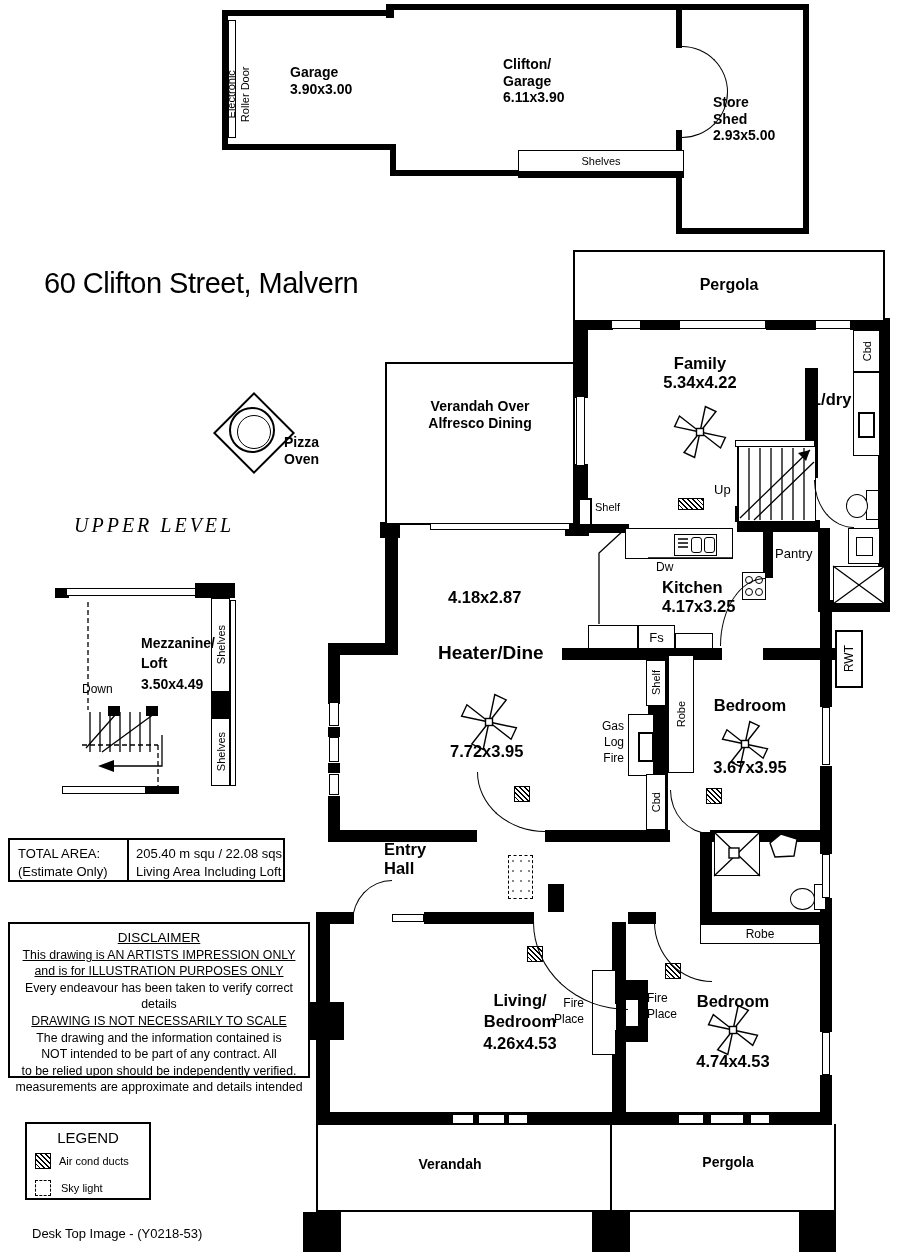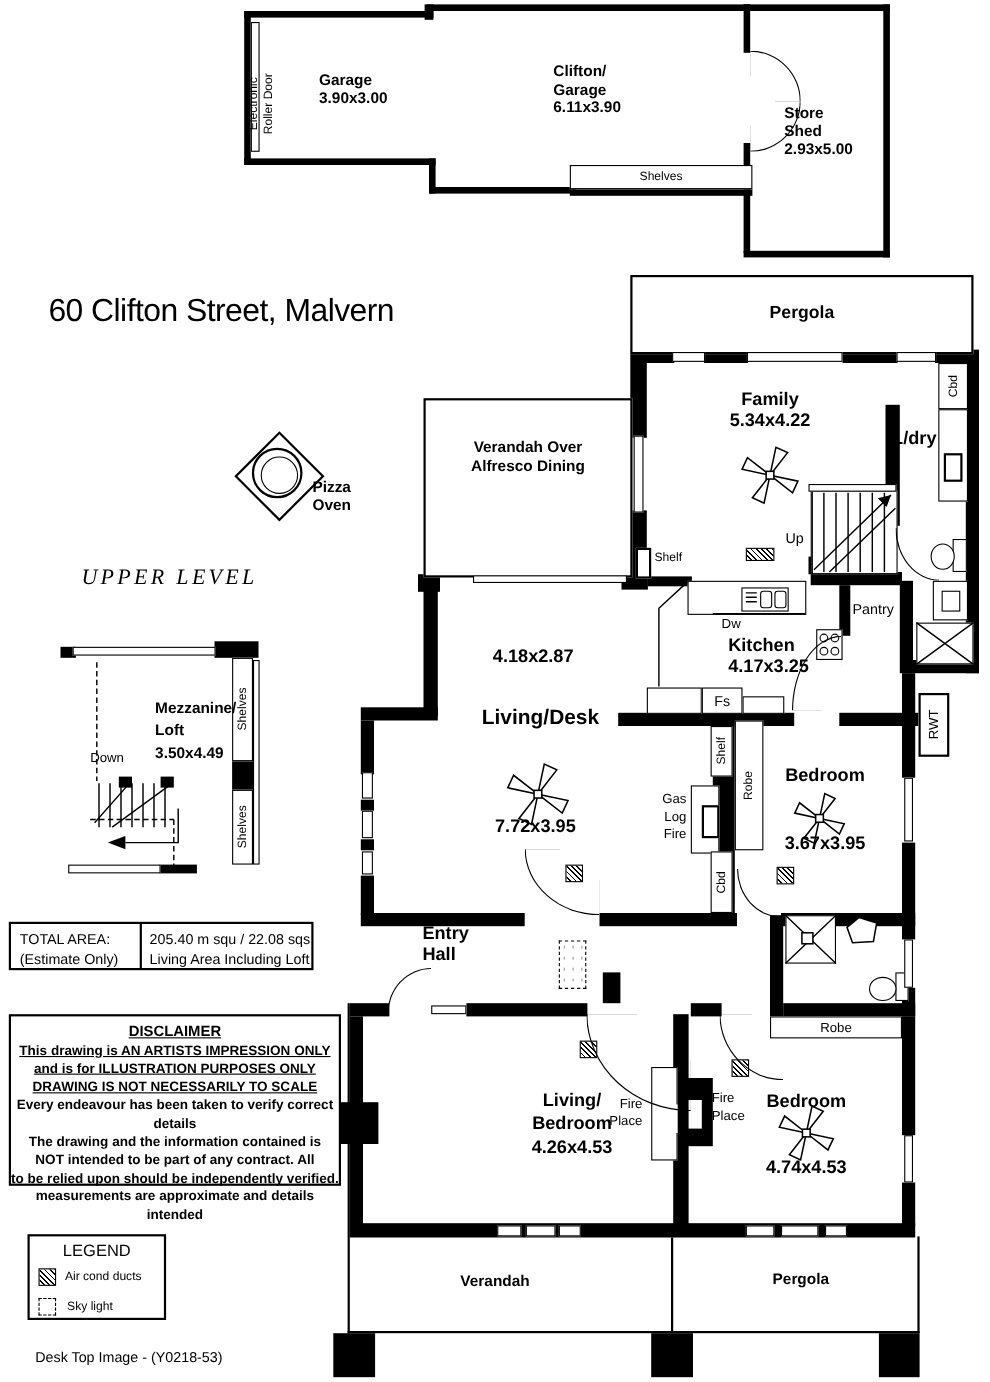--- a/index.html
+++ b/index.html
@@ -96,21 +96,21 @@
   </div>
   <div class="lbl r12" style="left:656px;top:560px;">Dw</div>
   <div class="vbox r13" style="left:638px;top:625px;width:37px;height:24px;">
     <span>Fs</span>
   </div>
   <div class="lbl r13" style="left:775px;top:546px;">Pantry</div>
   <div class="vbox" style="left:835px;top:630px;width:28px;height:58px;">
     <span class="vtext r12">RWT</span>
   </div>
   <div class="lbl b17" style="left:448px;top:588px;">4.18x2.87</div>
-  <div class="lbl b19" style="left:438px;top:642px;">Living/Desk</div>
+  <div class="lbl b19" style="left:438px;top:642px;">Heater/Dine</div>
   <div class="lbl b17" style="left:450px;top:742px;">7.72x3.95</div>
   <div class="lbl r12 rgt" style="left:588px;top:718px;width:36px;line-height:1.35;">
     <div>Gas</div>
     <div>Log</div>
     <div>Fire</div>
   </div>
   <div class="vbox" style="left:646px;top:660px;width:20px;height:46px;">
     <span class="vtext r11">Shelf</span>
   </div>
   <div class="vbox" style="left:668px;top:655px;width:26px;height:118px;">
@@ -165,27 +165,27 @@
     <div class="lbl r13" style="left:8px;top:5px;line-height:1.35;">
       <div>TOTAL AREA:</div>
       <div>(Estimate Only)</div>
     </div>
     <div class="lbl r13" style="left:126px;top:5px;line-height:1.35;">
       <div>205.40 m squ /  22.08 sqs</div>
       <div>Living Area Including Loft</div>
     </div>
   </div>
 
-  <div class="box2" style="left:8px;top:922px;width:302px;height:156px;font-weight:bold;">
+  <div class="box2" style="left:8px;top:922px;width:302px;height:156px;">
     <div style="position:absolute;left:0;right:0;top:6px;">
       <div class="disc-line under" style="font-size:13.5px;">DISCLAIMER</div>
       <div class="disc-line under">This drawing is AN ARTISTS IMPRESSION ONLY</div>
       <div class="disc-line under">and is for ILLUSTRATION PURPOSES ONLY</div>
+      <div class="disc-line">Every endeavour has been taken to verify correct details</div>
       <div class="disc-line under">DRAWING IS NOT NECESSARILY TO SCALE</div>
-      <div class="disc-line">Every endeavour has been taken to verify correct details</div>
       <div class="disc-line">The drawing and the information contained is</div>
       <div class="disc-line">NOT intended to be part of any contract. All</div>
       <div class="disc-line">to be relied upon should be independently verified.</div>
       <div class="disc-line">measurements are approximate and details intended</div>
     </div>
   </div>
 
   <div class="box2" style="left:25px;top:1122px;width:126px;height:78px;">
     <div class="lbl ctr" style="left:0;top:5px;width:100%;font-size:15px;">LEGEND</div>
     <div class="achatch" style="left:8px;top:29px;width:16px;height:16px;"></div>

